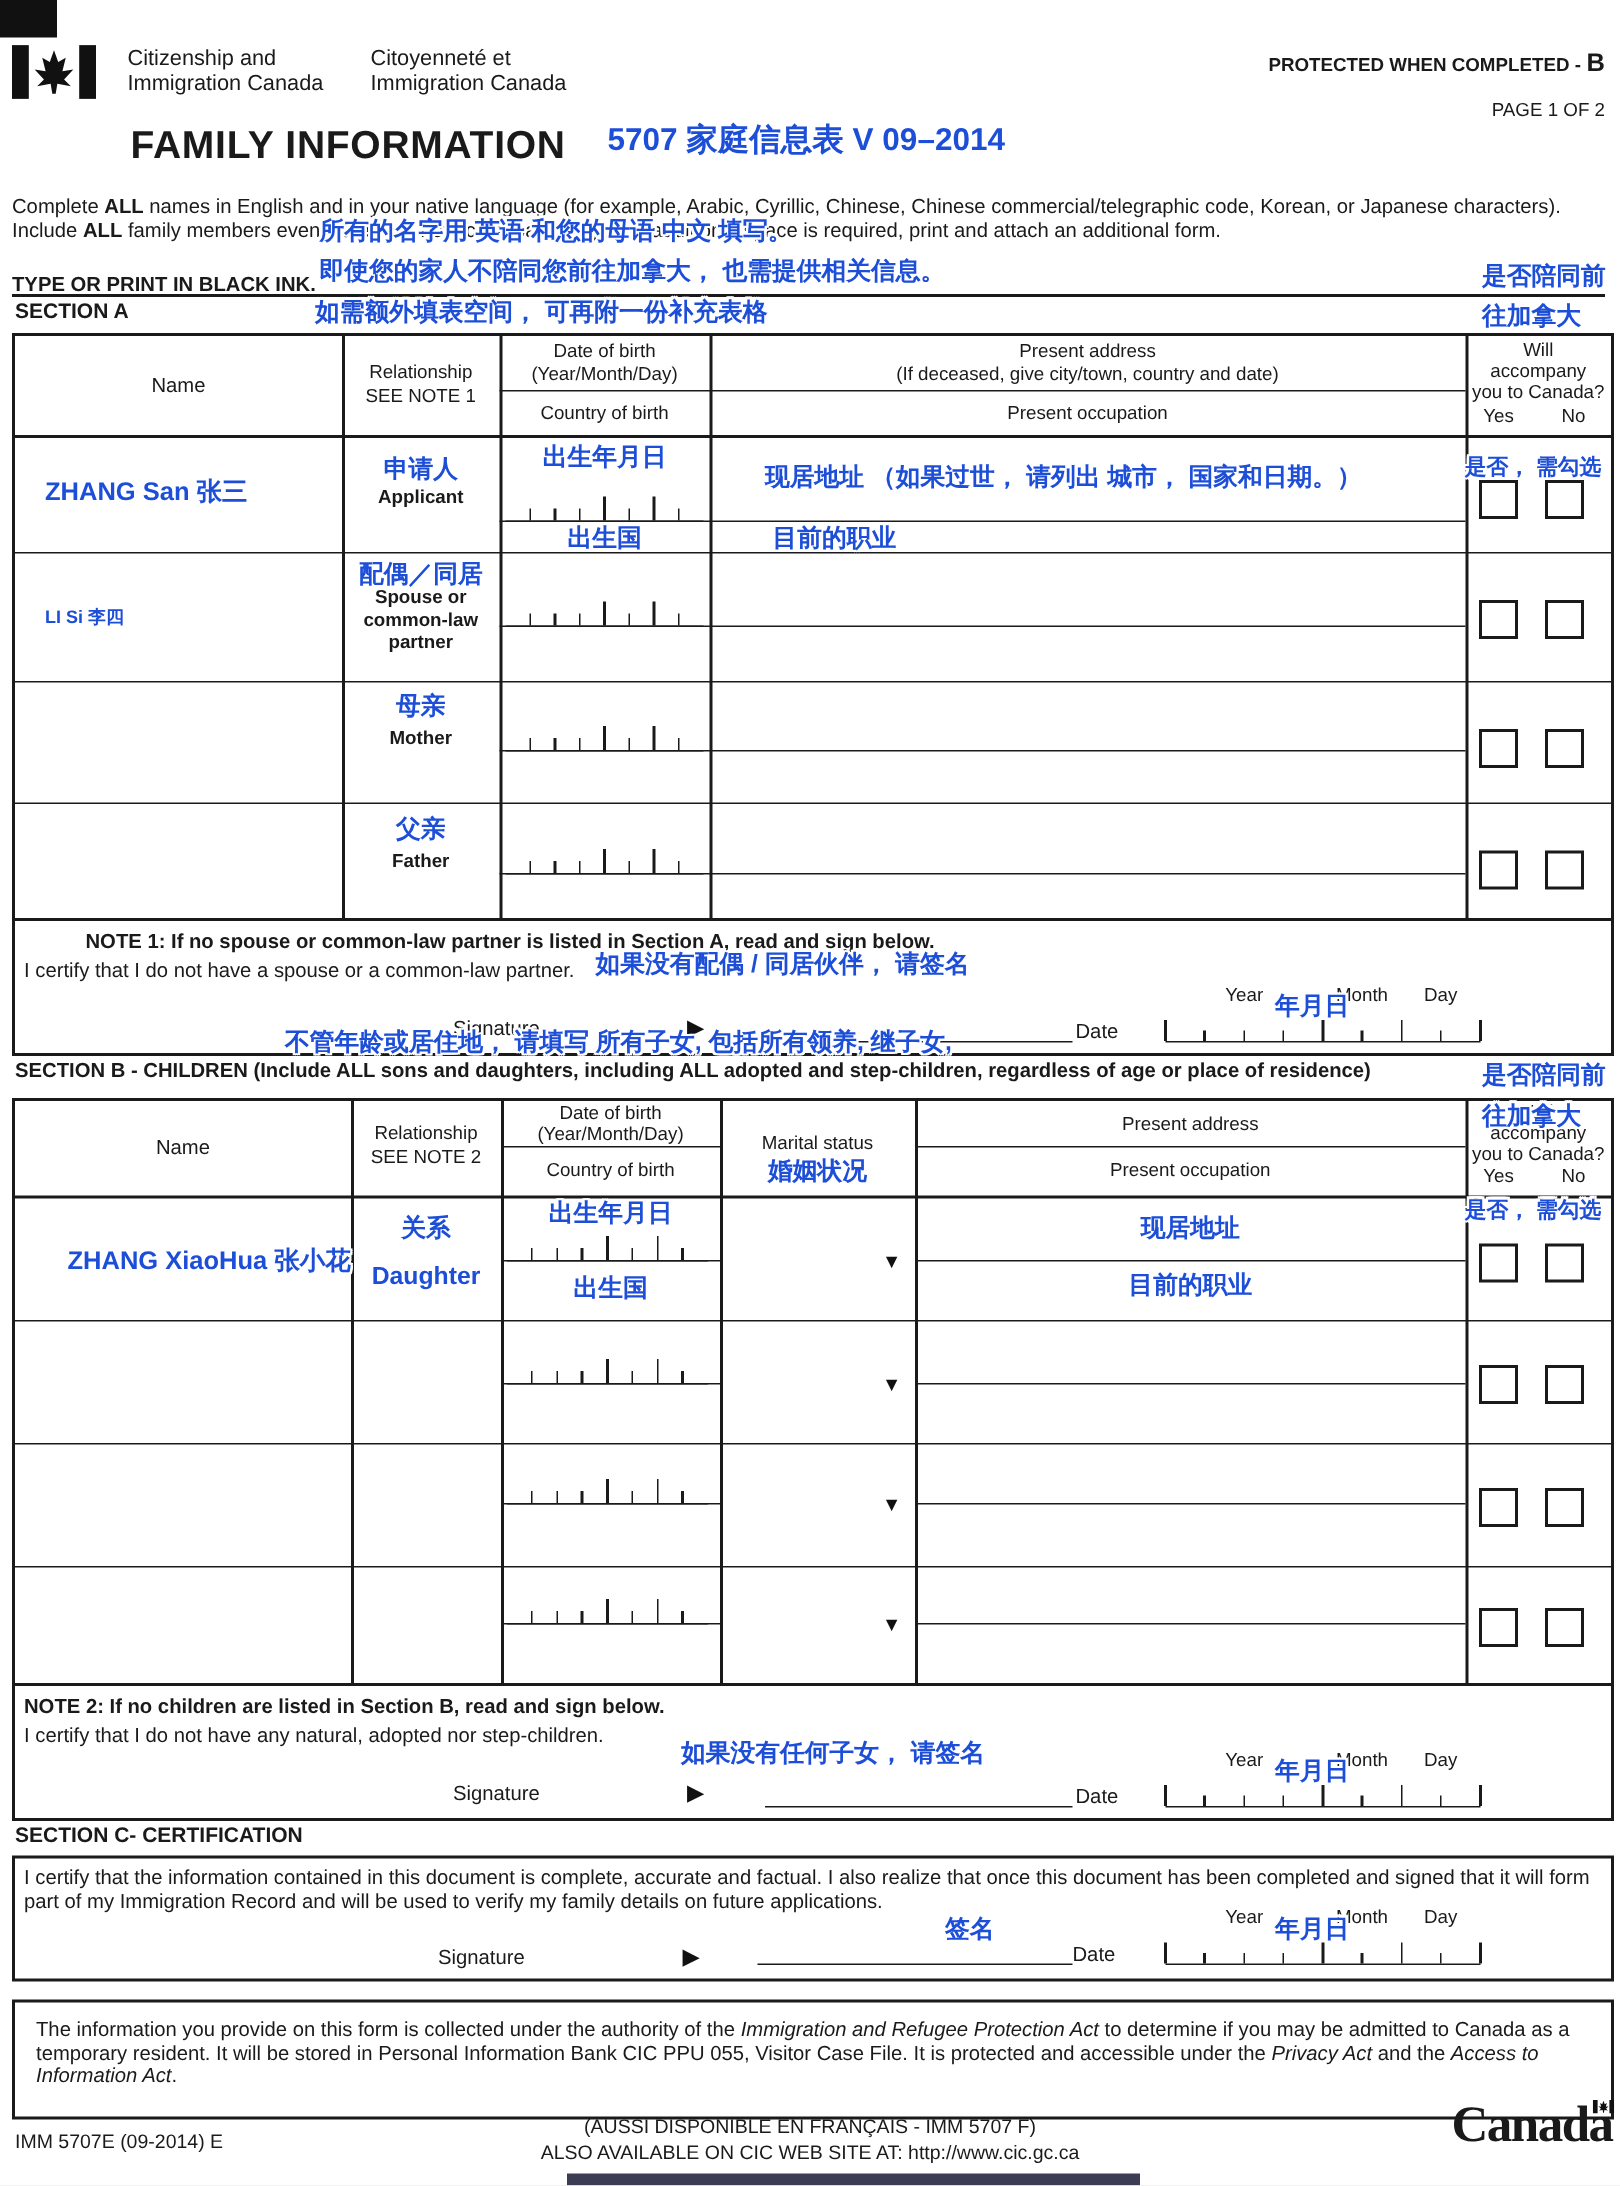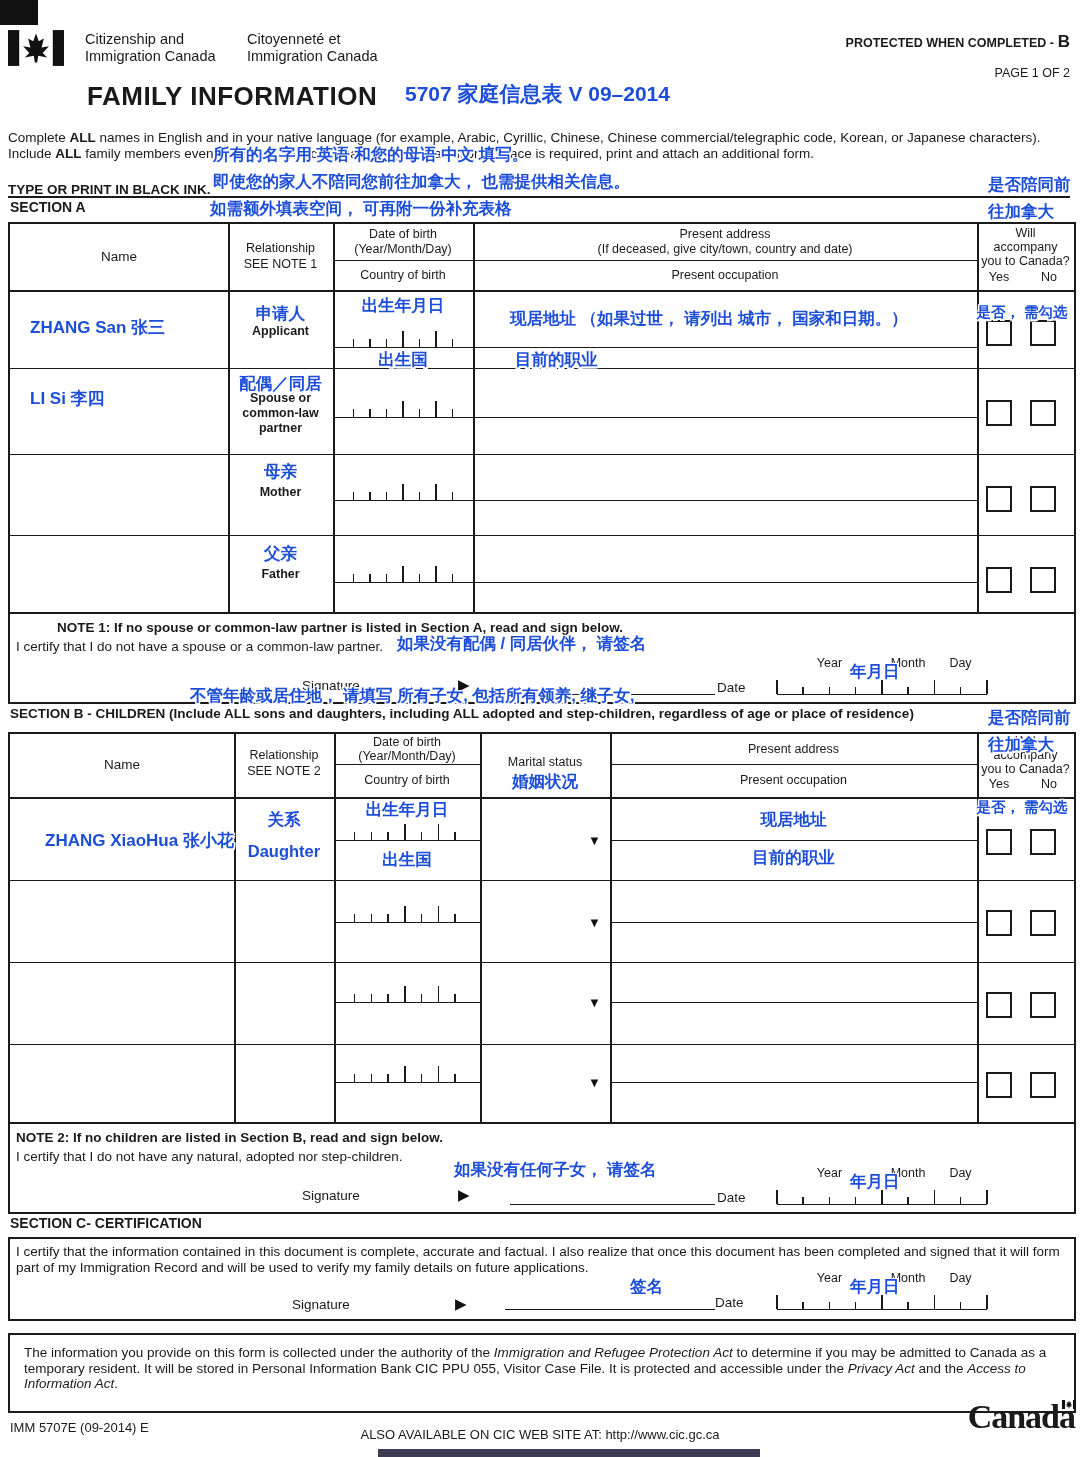--- a/index.html
+++ b/index.html
@@ -117,21 +117,21 @@
         <i class="tick" style="left: calc(87.5% - 1px); height: 8px;"></i>
       </div>
     <div class="hline" style="left:323px;top:123px;width:644px;height:1.2px;"></div>
     <div class="pink c" style="left:323px;top:126px;width:140px;">出生国</div>
     <div class="pink" style="left:500px;top:85px;">现居地址 （如果过世， 请列出 城市， 国家和日期。）</div>
     <div class="pink" style="left:505px;top:126px;">目前的职业</div>
     <div class="pink c" style="left:960px;top:79px;width:104px;font-size:14.5px;">是否， 需勾选</div>
     <div class="checkbox" style="left:976px;top:96px;"></div>
     <div class="checkbox" style="left:1020px;top:96px;"></div>
 
-    <div class="pink" style="left:20px;top:166px;font-size:17px;">LI Si 李四</div>
+    <div class="pink" style="left:20px;top:178px;font-size:12px;">LI Si 李四</div>
     <div class="pink c" style="left:218px;top:150px;width:105px;">配偶／同居</div>
     <div class="t c b small wrap" style="left:218px;top:167px;width:105px;white-space:normal;">Spouse or common-law partner</div>
     <div class="comb" style="left:327px;top:175px;width:132px;height:18px;">
         <i class="tick" style="left: calc(12.5% - 1px); height: 8px;"></i>
         <i class="tick" style="left: calc(25% - 1px); height: 8px;"></i>
         <i class="tick" style="left: calc(37.5% - 1px); height: 8px;"></i>
         <i class="tick" style="left: calc(50% - 1px); height: 16px;"></i>
         <i class="tick" style="left: calc(62.5% - 1px); height: 8px;"></i>
         <i class="tick" style="left: calc(75% - 1px); height: 16px;"></i>
         <i class="tick" style="left: calc(87.5% - 1px); height: 8px;"></i>
@@ -353,20 +353,21 @@
     <div class="pink" style="left:840px;top:38px;">年月日</div>
   </div>
 
   <div class="box" style="left:8px;top:1333px;width:1064px;height:76px;">
     <div class="t wrap" style="left:14px;top:10px;width:1030px;white-space:normal;line-height:15.5px;">
       <span>The information you provide on this form is collected under the authority of the </span><i>Immigration and Refugee Protection Act</i><span> to determine if you may be admitted to Canada as a temporary resident. It will be stored in Personal Information Bank CIC PPU 055, Visitor Case File. It is protected and accessible under the </span><i>Privacy Act</i><span> and the </span><i>Access to Information Act</i><span>.</span>
     </div>
   </div>
 
   <div class="t" style="left:10px;top:1420px;font-size:13px;">IMM 5707E (09-2014) E</div>
+  <div class="t c" style="left:290px;top:1410px;width:500px;font-size:13px;">(AUSSI DISPONIBLE EN FRANÇAIS - IMM 5707 F)</div>
   <div class="t c" style="left:290px;top:1427px;width:500px;font-size:13px;">ALSO AVAILABLE ON CIC WEB SITE AT: http://www.cic.gc.ca</div>
 
   <div class="wordmark" style="left:935px;top:1398px;width:140px;text-align:right;">
     <span>Canada</span><svg style="position:absolute;right:-2px;top:2px;" width="16" height="9" viewBox="0 0 100 64">
         <rect x="0" y="0" width="22" height="64" fill="#111"></rect>
         <rect x="78" y="0" width="22" height="64" fill="#111"></rect>
         <path fill="#111" d="M50 4 L56 20 L66 14 L61 32 L74 30 L62 42 L71 50 L54 47 L52 60 L48 60 L46 47 L29 50 L38 42 L26 30 L39 32 L34 14 L44 20 Z"></path>
       </svg>
   </div>
 

